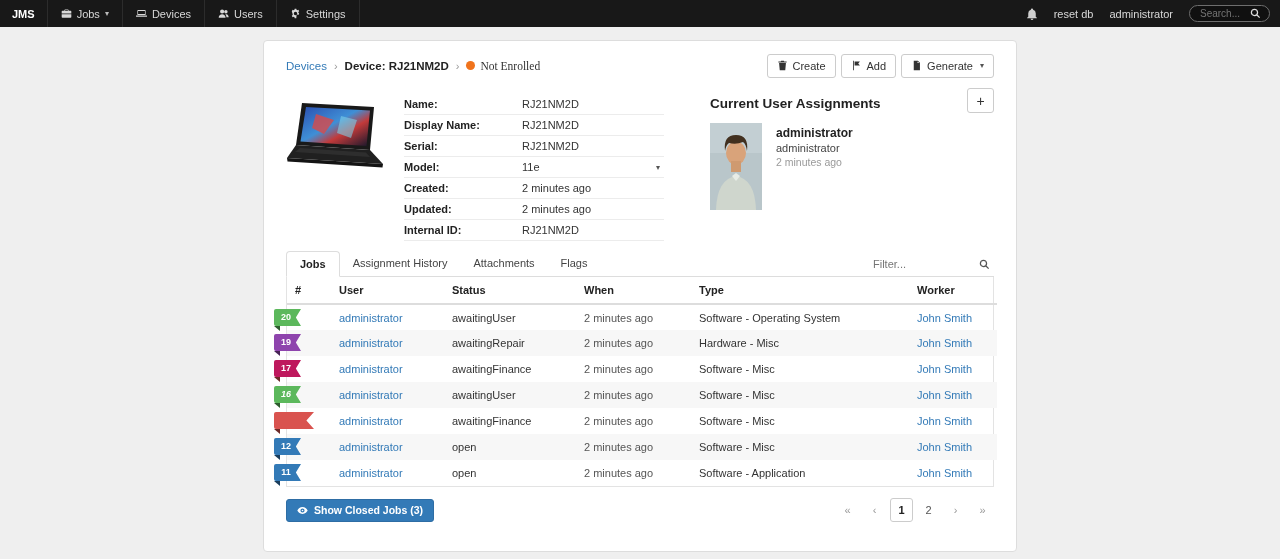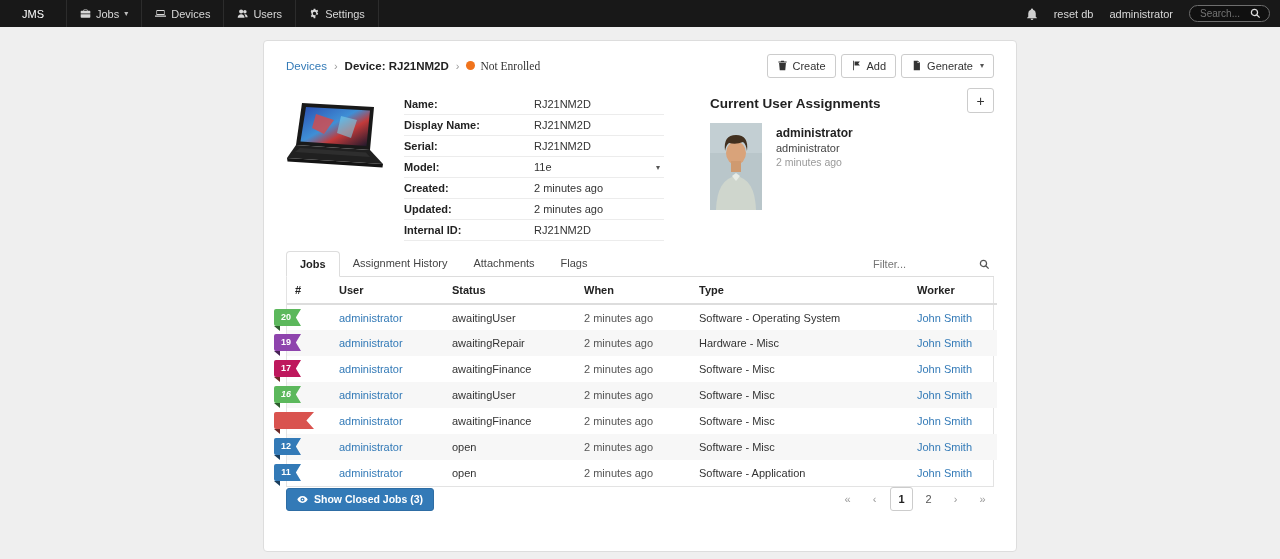--- a/index.html
+++ b/index.html
@@ -11,22 +11,22 @@
     color:#333;
   }
   a { text-decoration:none; }
 
   
   .navbar {
     height:27px; background:#181818; color:#cfcfcf;
     display:flex; align-items:stretch; font-size:11px;
   }
   .brand {
-    color:#fff; font-weight:normal; display:flex; align-items:center;
-    padding:0 22px; font-size:11px;
+    color:#fff; font-weight:bold; display:flex; align-items:center;
+    padding:0 12px; font-size:11px;
   }
   .nav-items { display:flex; align-items:stretch; }
   .nav-item {
     display:flex; align-items:center; gap:5px; padding:0 13px;
     color:#d8d8d8; border-left:1px solid #2c2c2c; cursor:pointer;
   }
   .nav-item:last-child { border-right:1px solid #2c2c2c; }
   .nav-item .caret { font-size:8px; color:#bbb; }
   .nav-right {
     margin-left:auto; display:flex; align-items:center; gap:16px;
@@ -72,21 +72,21 @@
 
   
   .device-section { display:flex; margin-bottom:10px; }
   .device-photo { width:104px; flex:0 0 104px; margin-top:12px; }
   .device-photo svg { width:104px; height:80px; display:block; }
   .fields { width:260px; margin-left:14px; margin-top:6px; }
   .field-row {
     display:flex; align-items:center; height:21px;
     border-bottom:1px solid #ececec; font-size:11px;
   }
-  .f-label { width:130px; font-weight:bold; color:#222; }
+  .f-label { width:118px; font-weight:bold; color:#222; }
   .f-value { color:#333; }
   .f-caret { margin-left:auto; font-size:8px; color:#555; padding-right:4px; }
 
   .assignments { flex:1; margin-left:46px; }
   .assign-head { display:flex; align-items:flex-start; }
   .assign-title { font-size:13.5px; font-weight:bold; color:#222; margin-top:8px; }
   .plus-btn {
     margin-left:auto; width:27px; height:25px; border:1px solid #ccc;
     border-radius:3px; background:#fff; font-size:14px; color:#333;
     display:flex; align-items:center; justify-content:center; cursor:pointer;
@@ -133,21 +133,21 @@
     clip-path:polygon(0 0, 100% 0, 81% 50%, 100% 100%, 0 100%);
     padding-right:3px;
   }
   .ribbon-fold {
     position:absolute; left:-13px; top:21px; width:6px; height:5px;
     clip-path:polygon(0 0, 100% 0, 100% 100%);
     filter:brightness(.5);
   }
 
   
-  .card-foot { display:flex; align-items:center; }
+  .card-foot { display:flex; align-items:center; margin-top:11px; }
   .show-closed {
     display:inline-flex; align-items:center; gap:6px;
     background:#337ab7; color:#fff; border:1px solid #2e6da4;
     border-radius:3px; padding:4px 10px; font-size:10.5px; font-weight:bold;
     cursor:pointer; height:23px;
   }
   .show-closed .ic { color:#fff; }
   .pagination { margin-left:auto; display:flex; align-items:center; gap:4px; }
   .page-item {
     min-width:23px; height:24px; display:flex; align-items:center;

